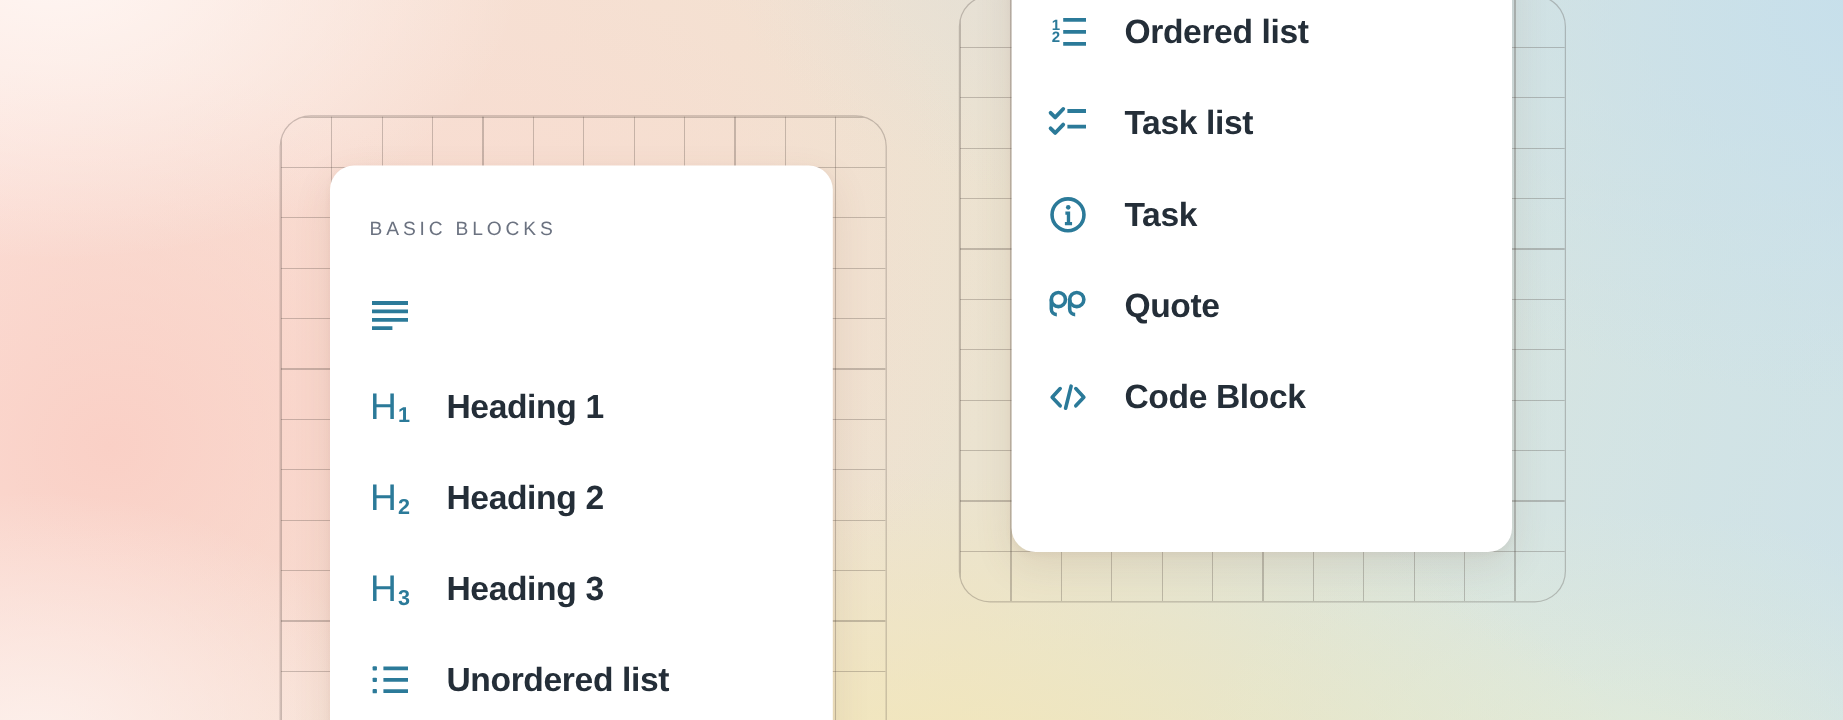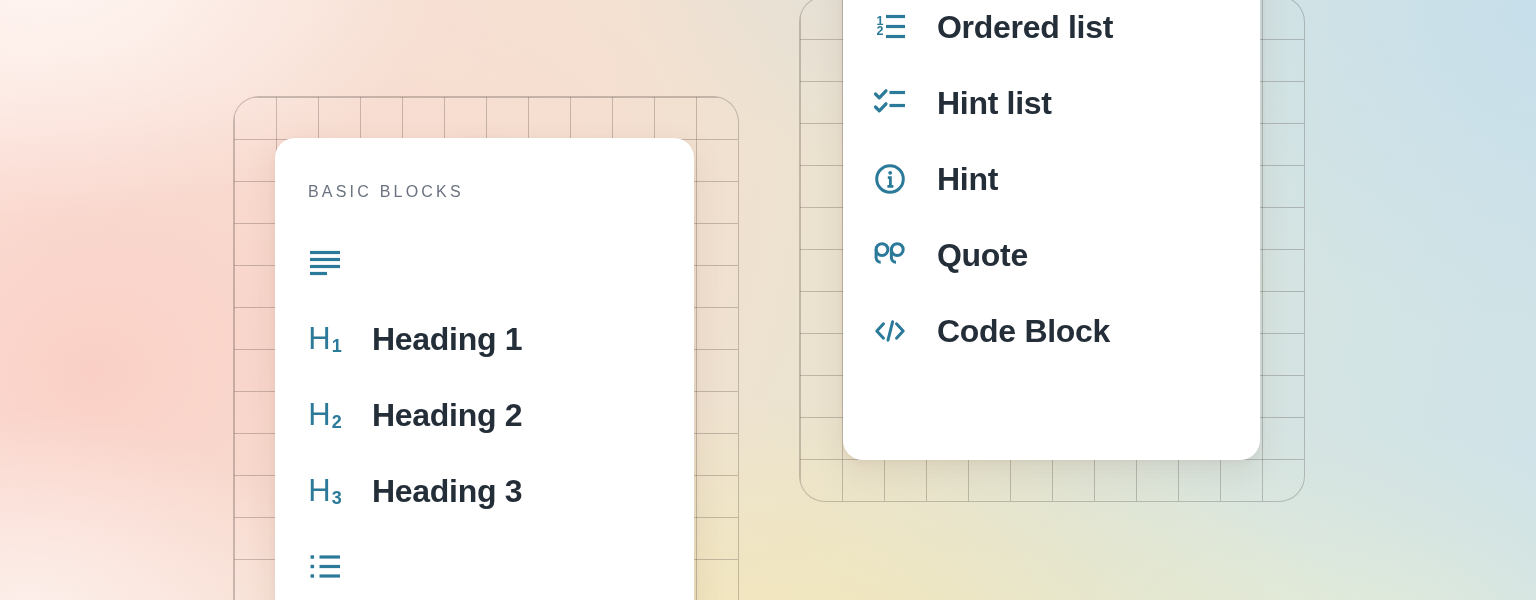--- a/index.html
+++ b/index.html
@@ -48,21 +48,21 @@
     font-size:16px;font-weight:400;letter-spacing:3.2px;
     color:var(--header);line-height:24px;height:24px;
   }
   .item-list{display:flex;flex-direction:column;}
   .card-left .item-list{margin-top:21px;}
   .item{height:76px;display:flex;align-items:center;cursor:pointer;}
   .icon-box{width:34px;height:34px;flex:0 0 34px;display:flex;align-items:center;justify-content:center;}
   .icon-box svg{display:block;stroke:var(--accent);fill:none;stroke-width:3.2;}
   .icon-box svg .f{fill:var(--accent);stroke:none;}
   .icon-box svg text{fill:var(--accent);stroke:none;font-family:"Liberation Sans",sans-serif;font-weight:700;}
-  .label{margin-left:30px;font-size:32px;font-weight:700;letter-spacing:-0.3px;color:var(--label);white-space:nowrap;}
+  .label{margin-left:30px;font-size:28px;font-weight:700;letter-spacing:-0.3px;color:var(--label);white-space:nowrap;}
   .hicon{display:flex;align-items:flex-end;color:var(--accent);font-weight:400;font-size:31px;line-height:0.82;}
   .hsub{font-size:18px;font-weight:700;line-height:0.8;margin-left:1px;transform:translateY(2px);}
 </style>
 </head>
 <body>
 
 <div class="stage">
   <div class="grid-panel grid-left"></div>
   <div class="grid-panel grid-right"></div>
 
@@ -101,20 +101,21 @@
           <span class="icon-box">
             <svg width="34" height="34" viewBox="0 0 34 34" xmlns="http://www.w3.org/2000/svg">
               <rect class="f" x="2.5" y="5.2" width="3.6" height="3.6" rx="0.8"></rect>
               <line x1="11.5" y1="7" x2="32" y2="7"></line>
               <rect class="f" x="2.5" y="14.7" width="3.6" height="3.6" rx="0.8"></rect>
               <line x1="11.5" y1="16.5" x2="32" y2="16.5"></line>
               <rect class="f" x="2.5" y="24.2" width="3.6" height="3.6" rx="0.8"></rect>
               <line x1="11.5" y1="26" x2="32" y2="26"></line>
             </svg>
           </span>
+          <span class="label">Unordered list</span>
         </div>
       </div>
   </div>
 
   <div class="card card-right">
     <div class="item-list">
         <div class="item">
           <span class="icon-box">
             <svg width="34" height="34" viewBox="0 0 34 34" xmlns="http://www.w3.org/2000/svg">
               <line x1="13" y1="6.5" x2="32" y2="6.5"></line>
@@ -128,31 +129,31 @@
         </div>
         <div class="item">
           <span class="icon-box">
             <svg width="34" height="34" viewBox="0 0 34 34" xmlns="http://www.w3.org/2000/svg">
               <path stroke-linecap="round" stroke-linejoin="round" d="M2.5 8 l3.8 3.8 L13 4.8"></path>
               <line x1="16.5" y1="6.5" x2="32" y2="6.5"></line>
               <path stroke-linecap="round" stroke-linejoin="round" d="M2.5 21 l3.8 3.8 L13 17.8"></path>
               <line x1="16.5" y1="19.5" x2="32" y2="19.5"></line>
             </svg>
           </span>
-          <span class="label">Hint list</span>
+          <span class="label">Task list</span>
         </div>
         <div class="item">
           <span class="icon-box">
             <svg width="34" height="34" viewBox="0 0 34 34" xmlns="http://www.w3.org/2000/svg">
               <circle stroke-width="3" cx="17" cy="17" r="13.3"></circle>
               <circle class="f" cx="17.2" cy="10.8" r="1.9"></circle>
               <path stroke-width="2.8" d="M14.8 15.6 h2.6 v8.8 M14.4 24.4 h6"></path>
             </svg>
           </span>
-          <span class="label">Hint</span>
+          <span class="label">Task</span>
         </div>
         <div class="item">
           <span class="icon-box">
             <svg width="34" height="34" viewBox="0 0 34 34" xmlns="http://www.w3.org/2000/svg">
               <circle stroke-width="3" cx="9" cy="11.6" r="5.9"></circle>
               <path stroke-width="3" d="M3.1 11.6 v8 a4.6 4.6 0 0 0 4.6 4.6"></path>
               <circle stroke-width="3" cx="24.3" cy="11.6" r="5.9"></circle>
               <path stroke-width="3" d="M18.4 11.6 v8 a4.6 4.6 0 0 0 4.6 4.6"></path>
             </svg>
           </span>

